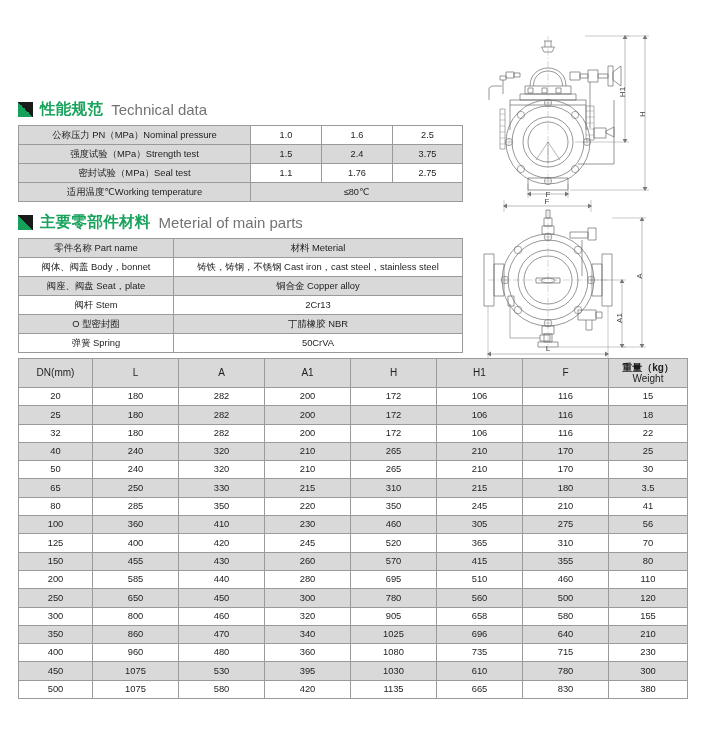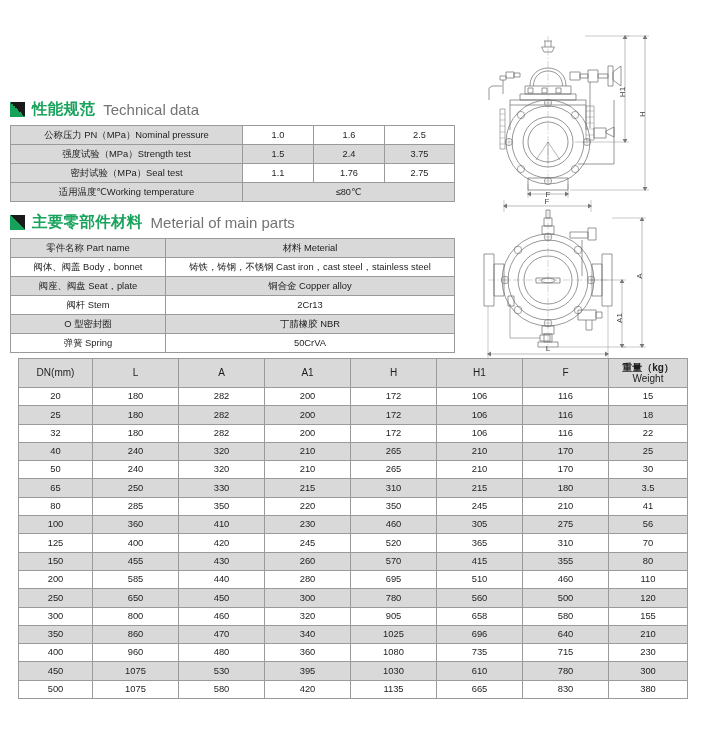--- a/index.html
+++ b/index.html
@@ -12,21 +12,21 @@
     height: 731px;
     position: relative;
     font-family: "Liberation Sans", "DejaVu Sans", sans-serif;
     color: #222;
     overflow: hidden;
   }
 
   
   #left-col {
     position: absolute;
-    left: 10px;
+    left: 18px;
     top: 98px;
     width: 444px;
   }
 
   .section-head {
     display: flex;
     align-items: center;
     gap: 7px;
     margin: 0 0 5px 0;
     height: 22px;

